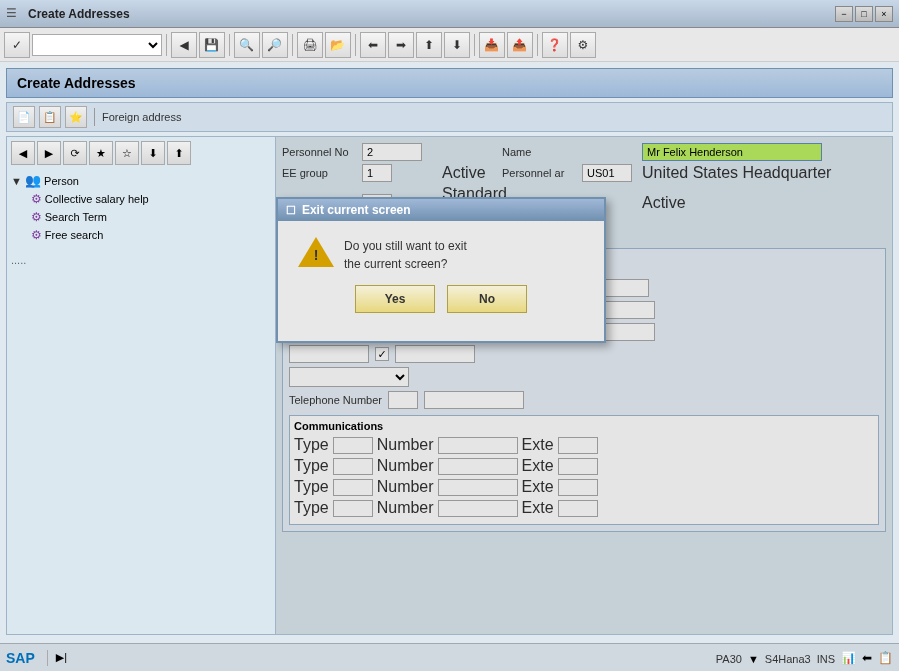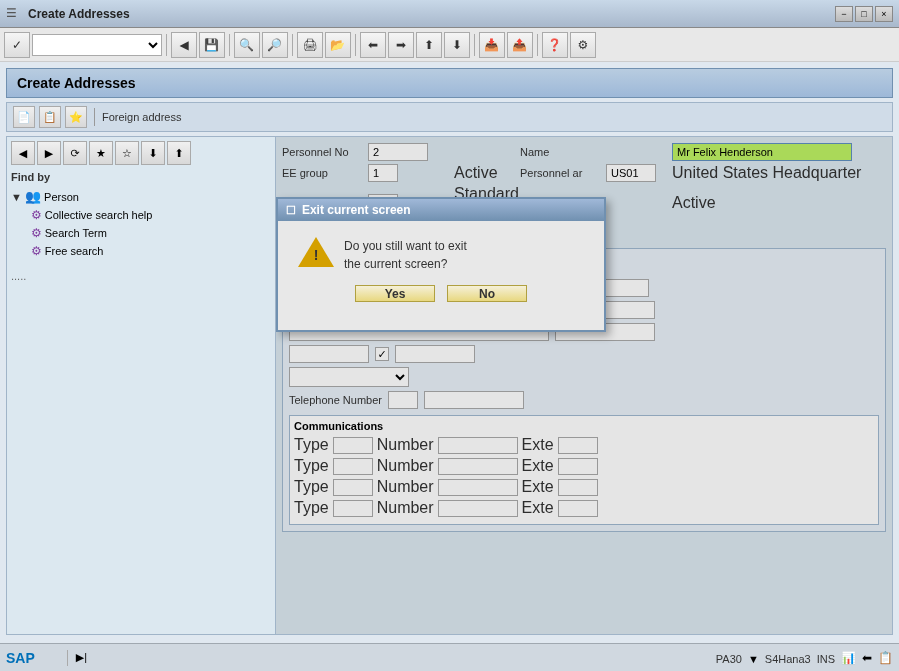--- a/index.html
+++ b/index.html
@@ -310,21 +310,21 @@
       line-height: 1.5;
     }
     .dialog-buttons {
       display: flex;
       justify-content: center;
       gap: 12px;
       padding-bottom: 12px;
     }
     .dialog-btn {
       min-width: 80px;
-      height: 17px;
+      height: 28px;
       background: linear-gradient(to bottom, #f5f0d8, #e8d880);
       border: 1px solid #b0a040;
       cursor: pointer;
       font-size: 12px;
       font-weight: bold;
       color: #333;
       padding: 0 16px;
     }
 
     
@@ -338,21 +338,21 @@
       border-top: 1px solid #a0a8b0;
       display: flex;
       align-items: center;
       padding: 0 6px;
       gap: 4px;
     }
     .status-sap {
       color: #0070b8;
       font-size: 14px;
       font-weight: bold;
-      margin-right: 24px;
+      margin-right: 4px;
     }
     .status-sep {
       width: 1px; height: 16px;
       background: #aaa;
       margin: 0 4px;
     }
     .status-item {
       font-size: 11px;
       color: #333;
     }
@@ -458,50 +458,49 @@
       <div class="nav-controls">
         <button class="nav-btn">◀</button>
         <button class="nav-btn">▶</button>
         <button class="nav-btn">⟳</button>
         <button class="nav-btn">★</button>
         <button class="nav-btn">☆</button>
         <button class="nav-btn">⬇</button>
         <button class="nav-btn">⬆</button>
       </div>
 
-      <div class="find-by-label">Find by</div>
 
       <div class="nav-tree">
         <div class="tree-item">
           <span class="tree-expand">▼</span>
           <span style="color:#4060c0; font-size:13px;">👥</span>
           <span>Person</span>
         </div>
         <div class="tree-sub-item">
           <span style="color:#8040a0; font-size:12px;">⚙</span>
-          <span>Collective search help</span>
+          <span>Collective salary help</span>
         </div>
         <div class="tree-sub-item">
           <span style="color:#8040a0; font-size:12px;">⚙</span>
           <span>Search Term</span>
         </div>
         <div class="tree-sub-item">
           <span style="color:#8040a0; font-size:12px;">⚙</span>
           <span>Free search</span>
         </div>
       </div>
 
       <div class="nav-bottom">
         <span>.....</span>
       </div>
     </div>
 
     <div class="right-panel">
 
-      <div style="display:grid; grid-template-columns: 80px 80px 60px 80px 60px 190px; gap:3px 6px; align-items:center; margin-bottom:6px; font-size:11px;">
+      <div style="display:grid; grid-template-columns: 80px 80px 60px 80px 60px 190px; gap:3px 0; align-items:center; margin-bottom:6px; font-size:11px;">
 
         <span class="info-label">Personnel No</span>
         <input class="info-value" value="2" readonly="" style="width: 60px;">
         <span></span>
         <span class="info-label">Name</span>
         <span></span>
         <input class="info-value highlighted" readonly="" style="width: 180px;" value="Mr Felix Henderson">
 
         <span class="info-label">EE group</span>
         <input class="info-value" value="1" readonly="" style="width: 30px;">

